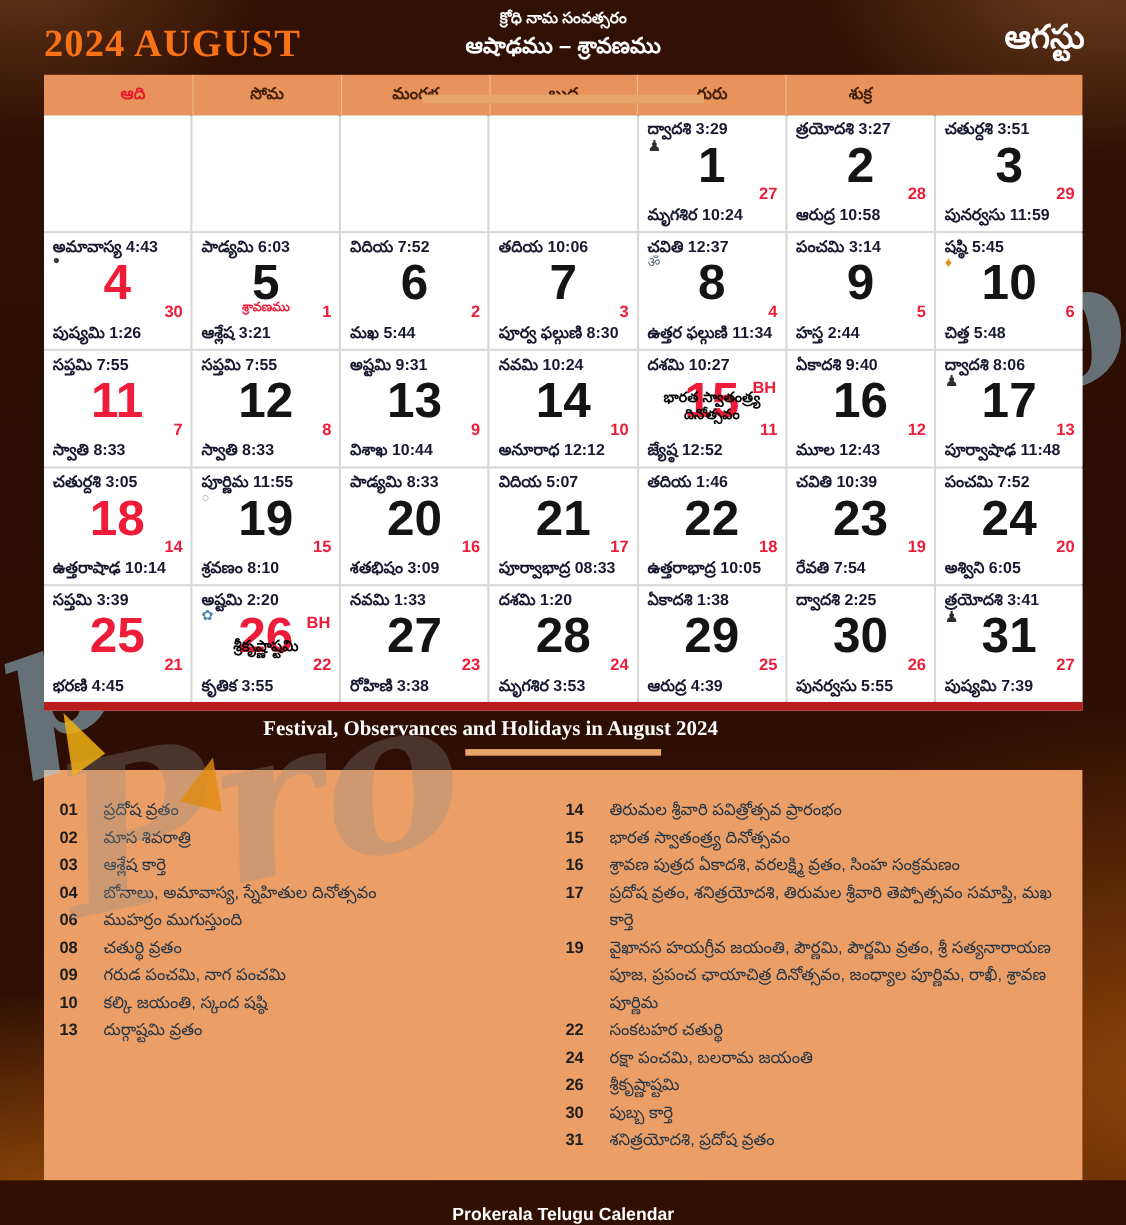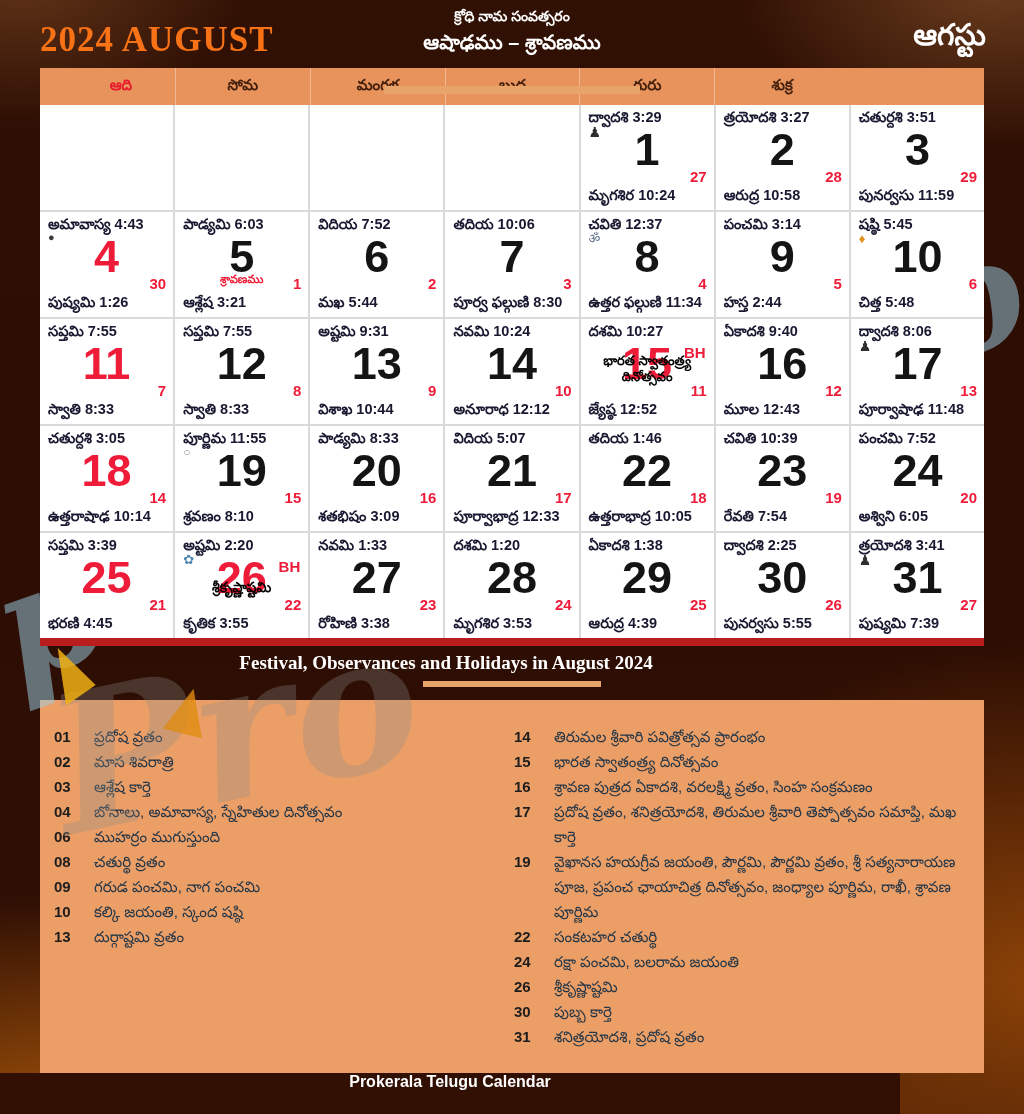--- a/index.html
+++ b/index.html
@@ -67,22 +67,22 @@
   .fest-heading { position:absolute; left:0; top:652px; width:892px; text-align:center; color:#fff;
     font-family:"Liberation Serif", serif; font-weight:bold; font-size:19px; z-index:8; }
   .fest-underline { position:absolute; left:423px; top:681px; width:178px; height:6px; background:#e9a469; z-index:8; }
   .fest-panel { position:absolute; left:40px; top:700px; width:944px; height:373px; background:#eb9e66; z-index:4; }
   .fest-cols { display:flex; padding:24px 10px 0 14px; }
   .fest-col { width:50%; }
   .fest-item { display:flex; align-items:flex-start; }
   .fest-date { width:30px; flex:0 0 30px; font-size:15px; font-weight:bold; color:#1d1d1d; line-height:25px; }
   .fest-text { flex:1; font-size:15px; font-weight:normal; color:#233648; line-height:25px; padding-left:10px; }
   
-  .footer { position:absolute; left:0; top:1073px; width:900px; height:41px; background:#310f02; z-index:8;
-    display:flex; align-items:flex-start; justify-content:center; color:#fff; font-weight:bold; font-size:16px; }
+  .footer { position:absolute; left:0; top:1073px; width:1024px; height:41px; background:#310f02; z-index:8;
+    display:flex; align-items:flex-end; justify-content:center; color:#fff; font-weight:bold; font-size:16px; }
 </style>
 </head>
 <body>
 
 <div class="watermark-blue"><span>prokerala</span><span>.com</span></div>
 <div class="watermark-gray">Pro</div>
 <div class="tri tri1"></div>
 <div class="tri tri2"></div>
 <div class="tri tri3"></div>
 <div class="tri tri4"></div>
@@ -235,21 +235,21 @@
       <div class="cell">
         <div class="tithi">పాడ్యమి 8:33</div>
         <div class="daynum">20</div>
         <div class="alt">16</div>
         <div class="nak">శతభిషం 3:09</div>
       </div>
       <div class="cell">
         <div class="tithi">విదియ 5:07</div>
         <div class="daynum">21</div>
         <div class="alt">17</div>
-        <div class="nak">పూర్వాభాద్ర 12:33</div>
+        <div class="nak">పూర్వాభాద్ర 08:33</div>
       </div>
       <div class="cell">
         <div class="tithi">తదియ 1:46</div>
         <div class="daynum">22</div>
         <div class="alt">18</div>
         <div class="nak">ఉత్తరాభాద్ర 10:05</div>
       </div>
       <div class="cell">
         <div class="tithi">చవితి 10:39</div>
         <div class="daynum">23</div>

